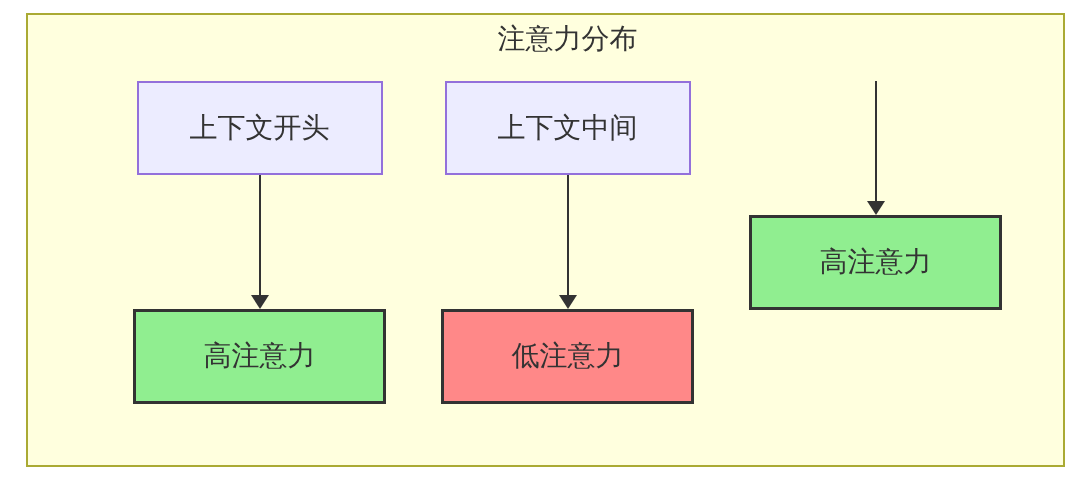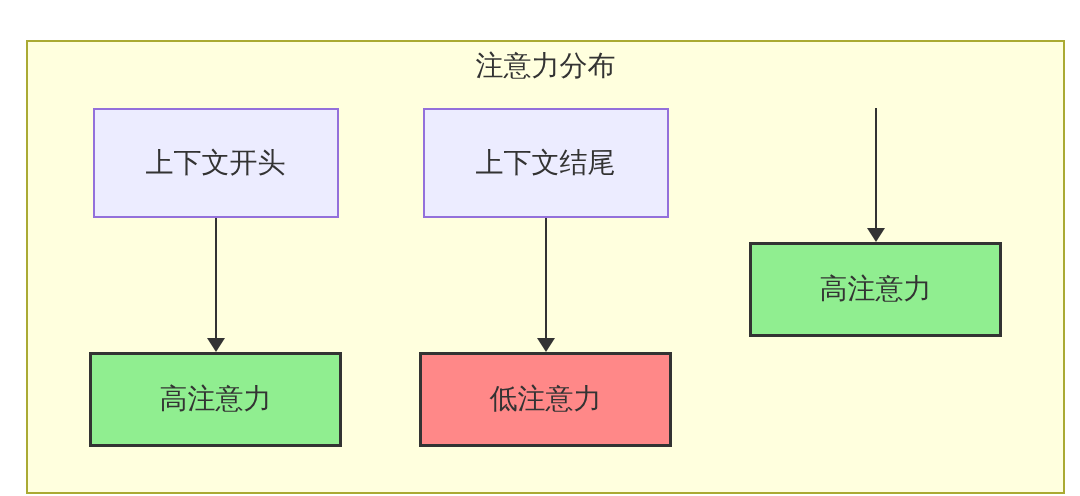--- a/index.html
+++ b/index.html
@@ -8,25 +8,26 @@
     font-family: "DejaVu Sans", "Liberation Sans", sans-serif;
     width: 1080px;
     height: 496px;
     position: relative;
     overflow: hidden;
     color: var(--text, #333333);
   }
   .container {
     position: absolute;
     left: 26px;
-    top: 40px;
+    top: 13px;
     width: 1039px;
     height: 454px;
     background: var(--canvas-background, #ffffde);
     border: 2px solid var(--canvas-border, #aaaa33);
+    padding-left: 44px;
   }
   .title {
     text-align: center;
     padding-top: 9px;
     font-size: 28px;
     line-height: 1.1;
     color: var(--text, #333333);
   }
   .row {
     margin-top: 26px;
@@ -42,21 +43,21 @@
   .node {
     display: flex;
     align-items: center;
     justify-content: center;
     font-size: 28px;
     line-height: 1;
     color: var(--text, #333333);
   }
   .context-node {
     width: 246px;
-    height: 110px;
+    height: 94px;
     background: var(--context-node-fill, #ececff);
     border: 2px solid var(--context-node-border, #9370db);
   }
   .attention-node {
     width: 253px;
     height: 95px;
     border: 3px solid var(--attention-node-border, #333333);
   }
   .attention-node.high { background: var(--high-attention-fill, #90ee90); }
   .attention-node.low  { background: var(--low-attention-fill, #ff8888); }
@@ -94,21 +95,21 @@
         <div class="arrow-line"></div>
         <div class="arrow-head"></div>
       </div>
       <div class="node attention-node high">
         <span>高注意力</span>
       </div>
     </div>
 
     <div class="column">
       <div class="node context-node">
-        <span>上下文结尾</span>
+        <span>上下文中间</span>
       </div>
       <div class="arrow">
         <div class="arrow-line"></div>
         <div class="arrow-head"></div>
       </div>
       <div class="node attention-node low">
         <span>低注意力</span>
       </div>
     </div>
 

